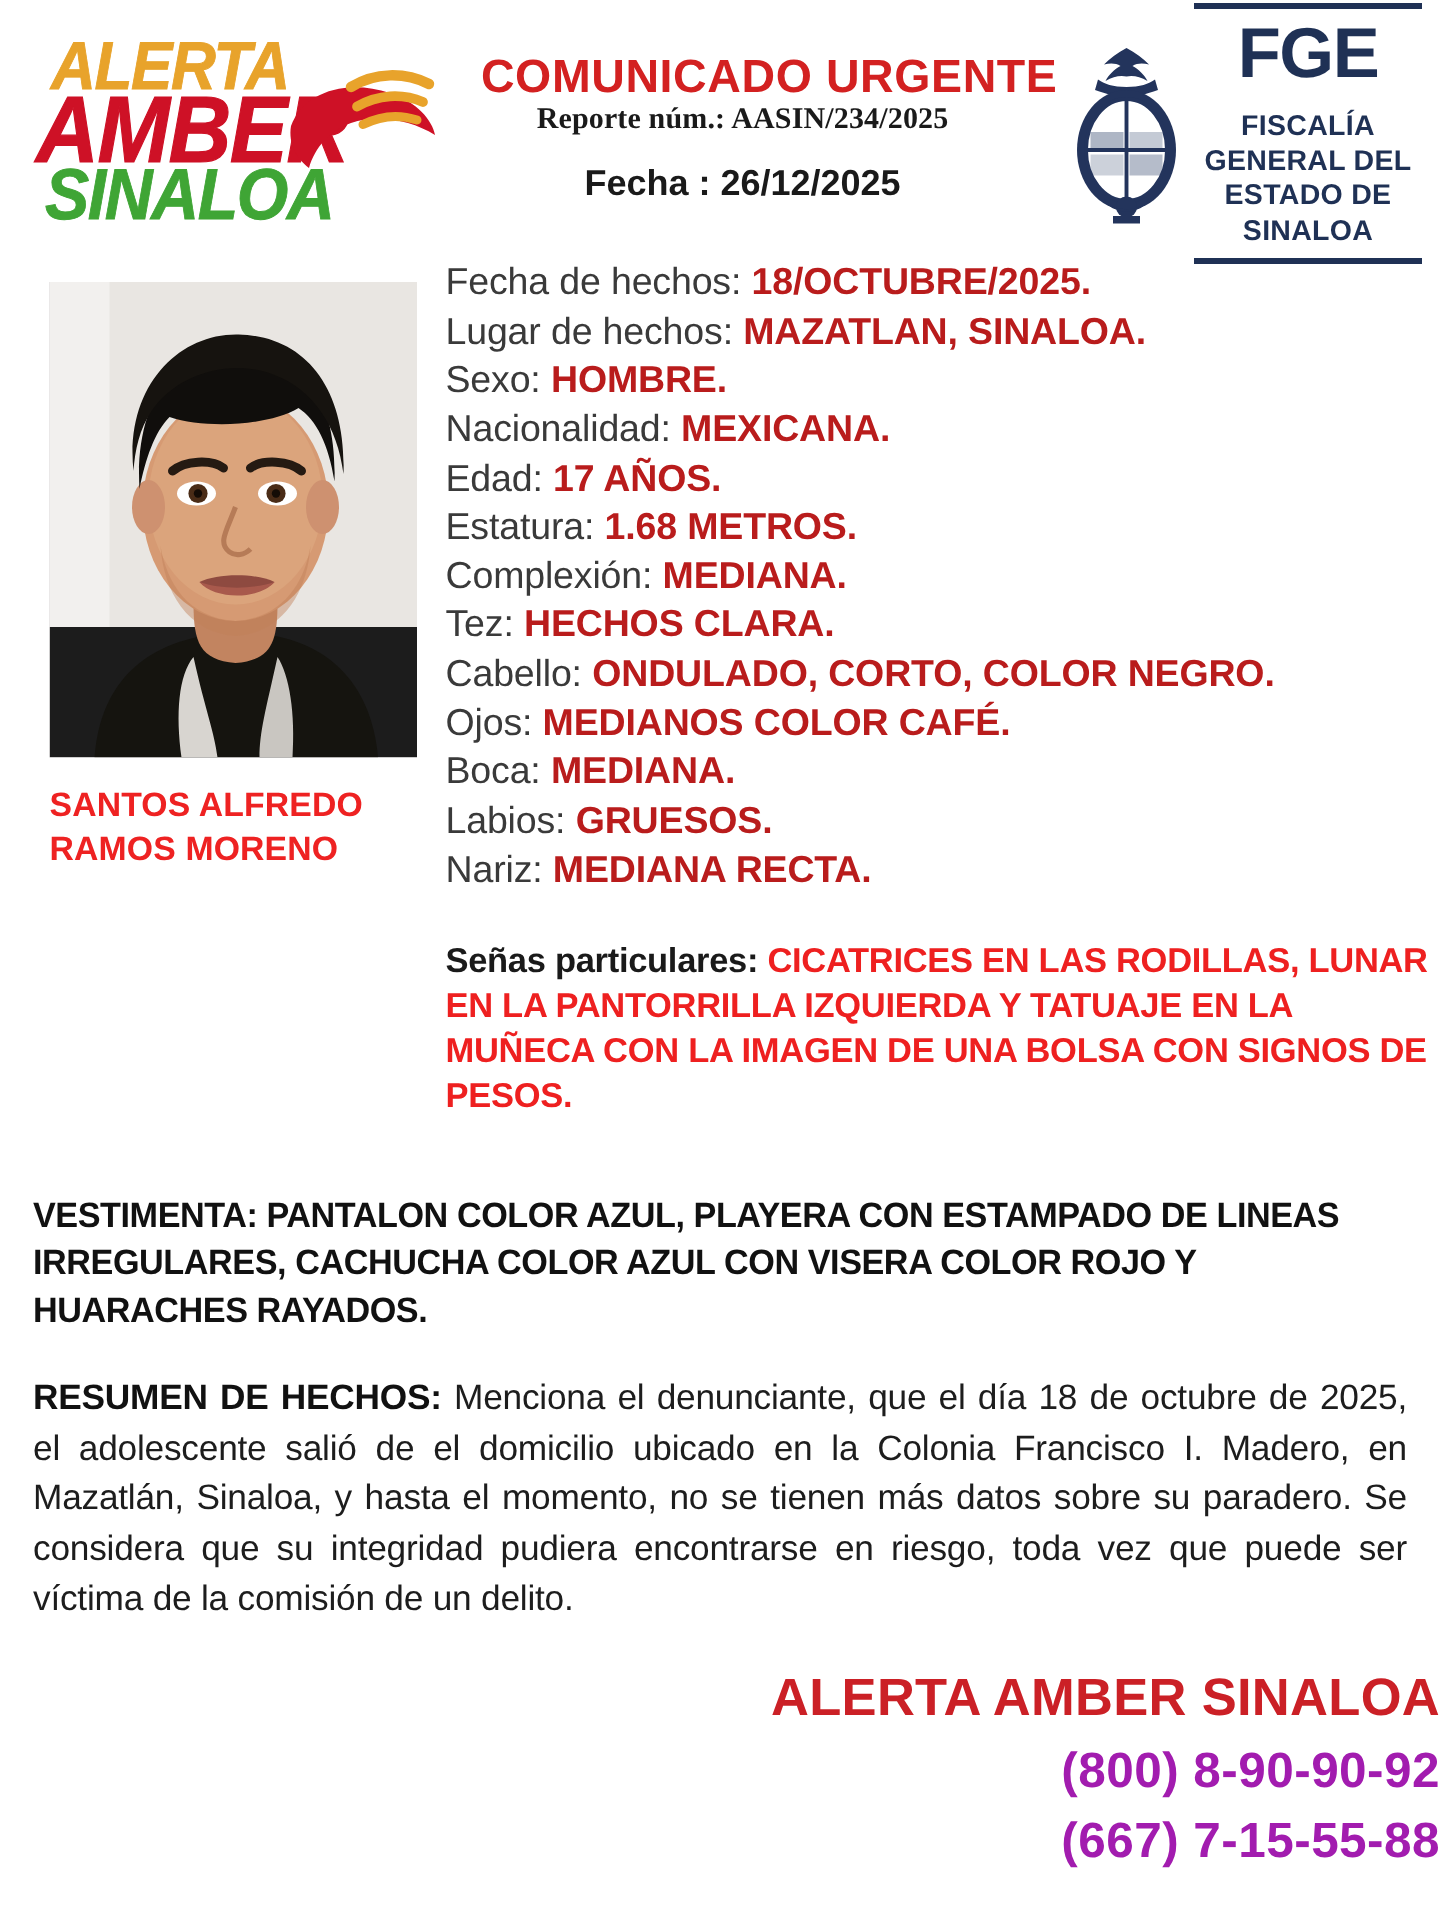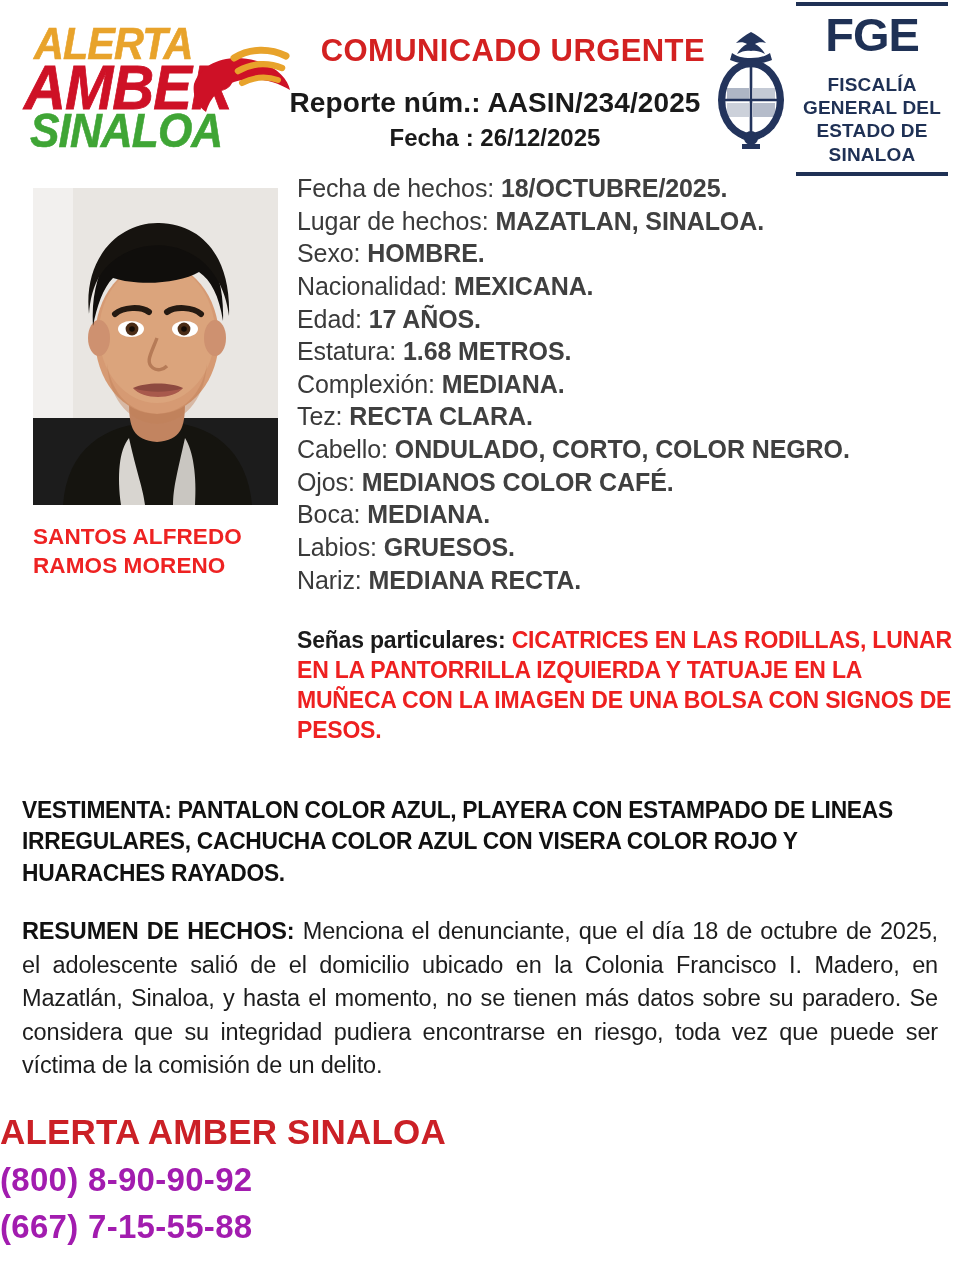--- a/index.html
+++ b/index.html
@@ -82,31 +82,32 @@
   }
   .comunicado {
     font-size: 31px;
     font-weight: bold;
     color: #D32121;
     letter-spacing: 0.4px;
     line-height: 1.1;
     text-align: right;
   }
   .reporte-num {
-    font-size: 28px;
+    font-size: 20px;
     font-weight: bold;
     color: #1a1a1a;
-    margin-top: 19px;
+    margin-top: 0;
     letter-spacing: 0.1px;
+    font-family: Liberation Serif, serif;
   }
   .fecha-line {
     font-size: 24px;
     font-weight: bold;
     color: #1a1a1a;
-    margin-top: 5px;
+    margin-top: 18px;
   }
 
   
   .fge-logo {
     position: absolute;
     left: 712px;
     top: 24px;
     width: 236px;
     height: 130px;
     display: flex;
@@ -182,21 +183,21 @@
   }
   .detail-line {
     font-size: 25px;
     line-height: 1.305;
     color: #3a3a3a;
     white-space: nowrap;
     letter-spacing: -0.1px;
   }
   .detail-value {
     font-weight: bold;
-    color: #404040;
+    color: #b91c1c;
   }
   .senas {
     margin-top: 30px;
     font-size: 23px;
     line-height: 1.30;
     font-weight: bold;
     color: #EE2020;
     letter-spacing: -0.2px;
   }
   .senas-label {
@@ -231,21 +232,21 @@
     font-weight: bold;
     color: #111111;
   }
 
   
   .footer {
     position: absolute;
     left: 0;
     right: 0;
     top: 1112px;
-    text-align: left;
+    text-align: right;
   }
   .footer-title {
     font-size: 35px;
     font-weight: bold;
     color: #CB2026;
     letter-spacing: 0.2px;
   }
   .footer-phone {
     font-size: 33px;
     font-weight: bold;
@@ -376,21 +377,21 @@
     <div class="detail-line">
       <span>Estatura:</span>
       <span class="detail-value">1.68 METROS.</span>
     </div>
     <div class="detail-line">
       <span>Complexión:</span>
       <span class="detail-value">MEDIANA.</span>
     </div>
     <div class="detail-line">
       <span>Tez:</span>
-      <span class="detail-value">RECTA CLARA.</span>
+      <span class="detail-value">HECHOS CLARA.</span>
     </div>
     <div class="detail-line">
       <span>Cabello:</span>
       <span class="detail-value">ONDULADO, CORTO, COLOR NEGRO.</span>
     </div>
     <div class="detail-line">
       <span>Ojos:</span>
       <span class="detail-value">MEDIANOS COLOR CAFÉ.</span>
     </div>
     <div class="detail-line">

